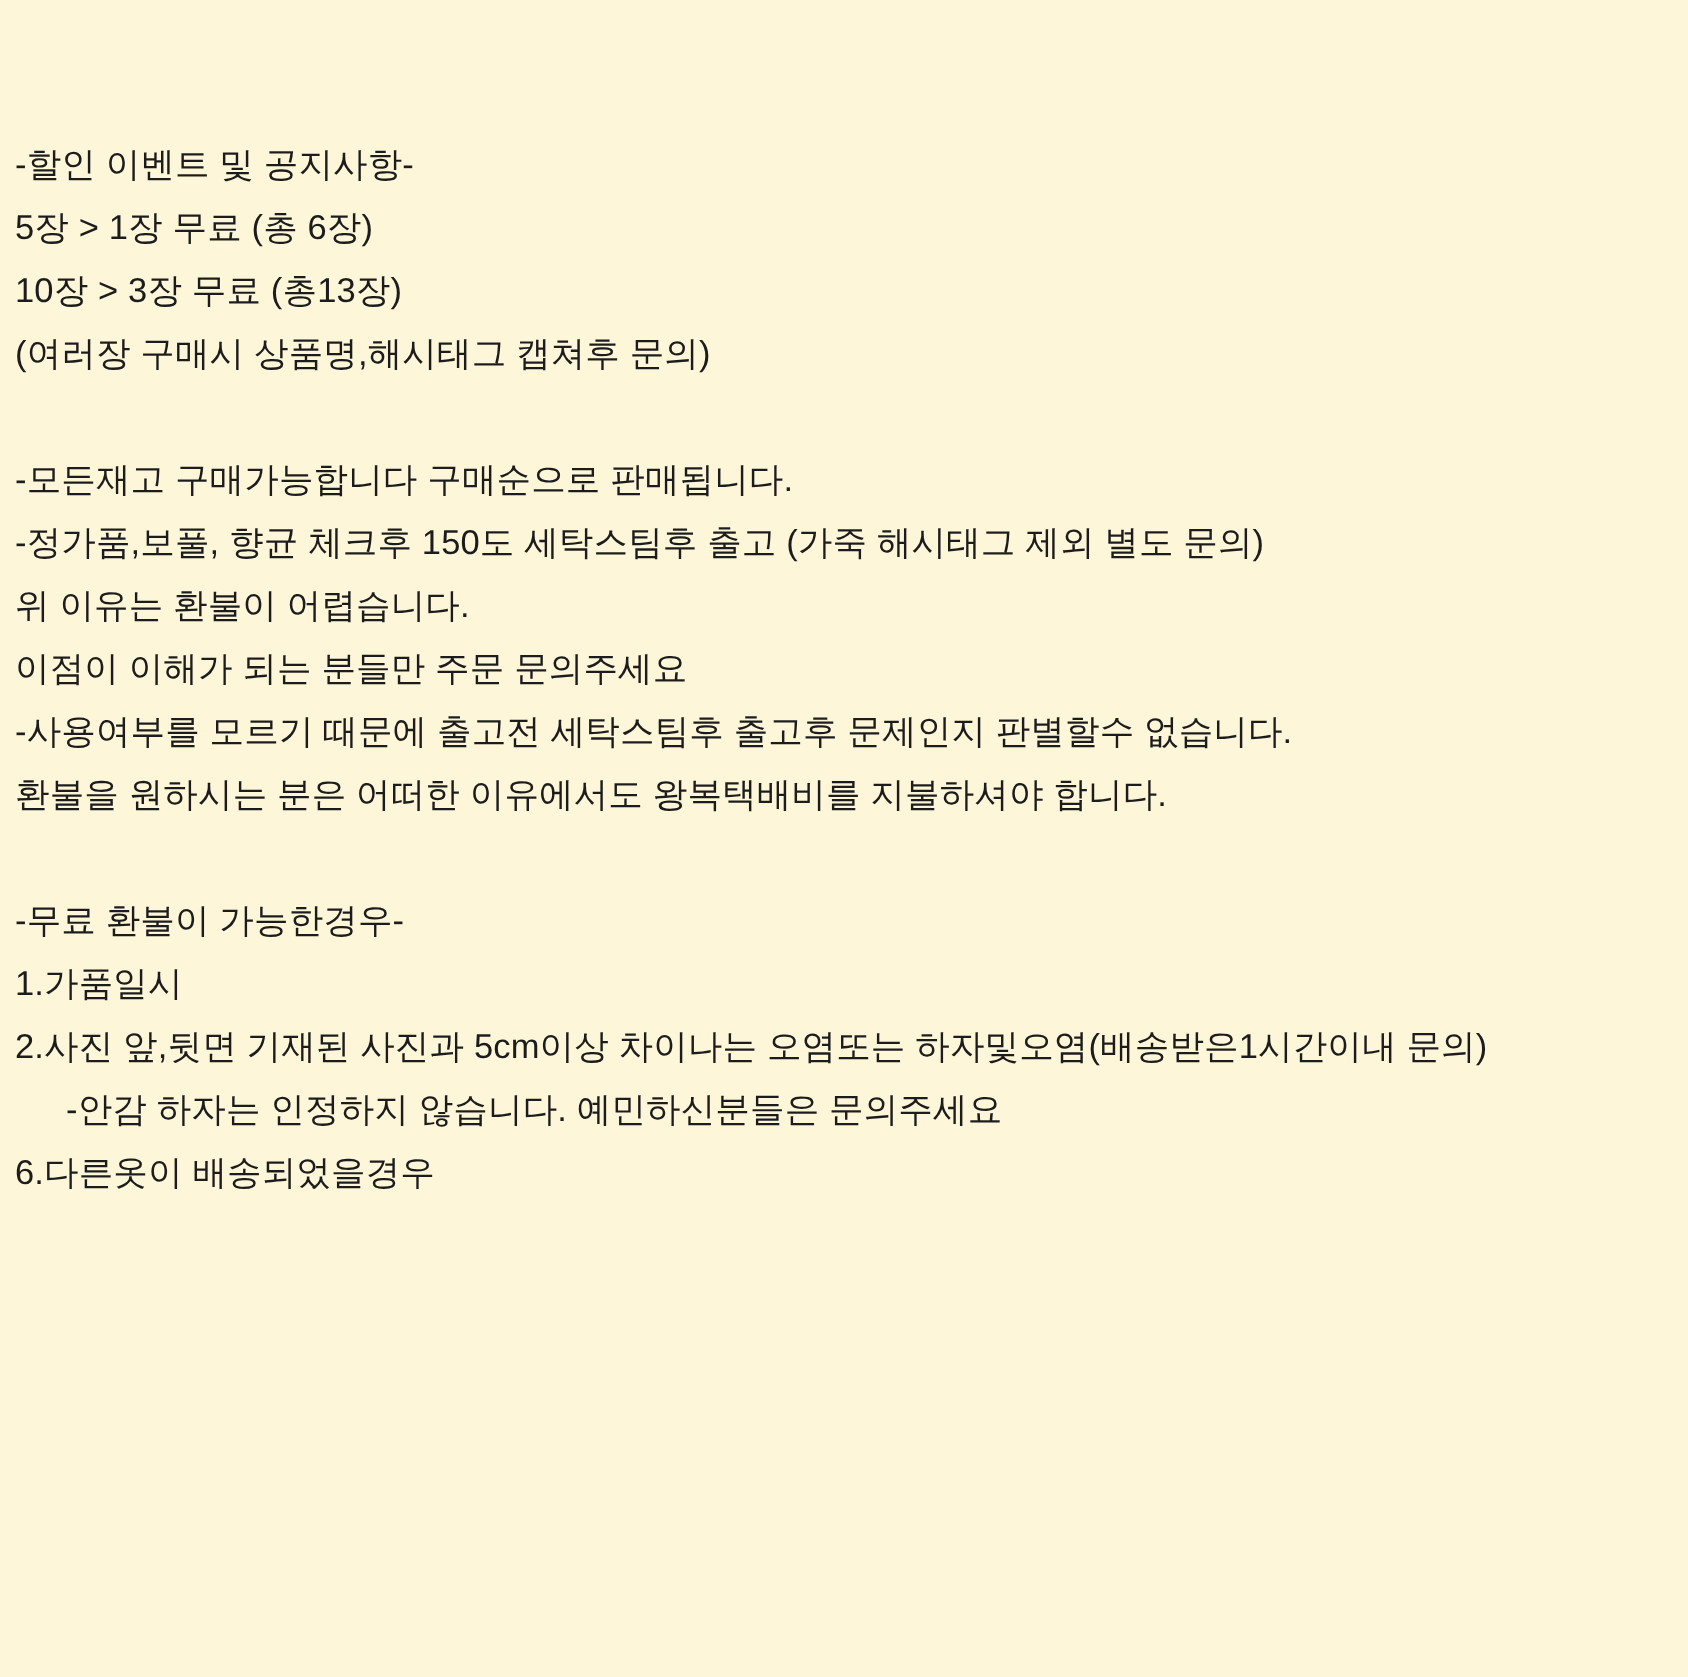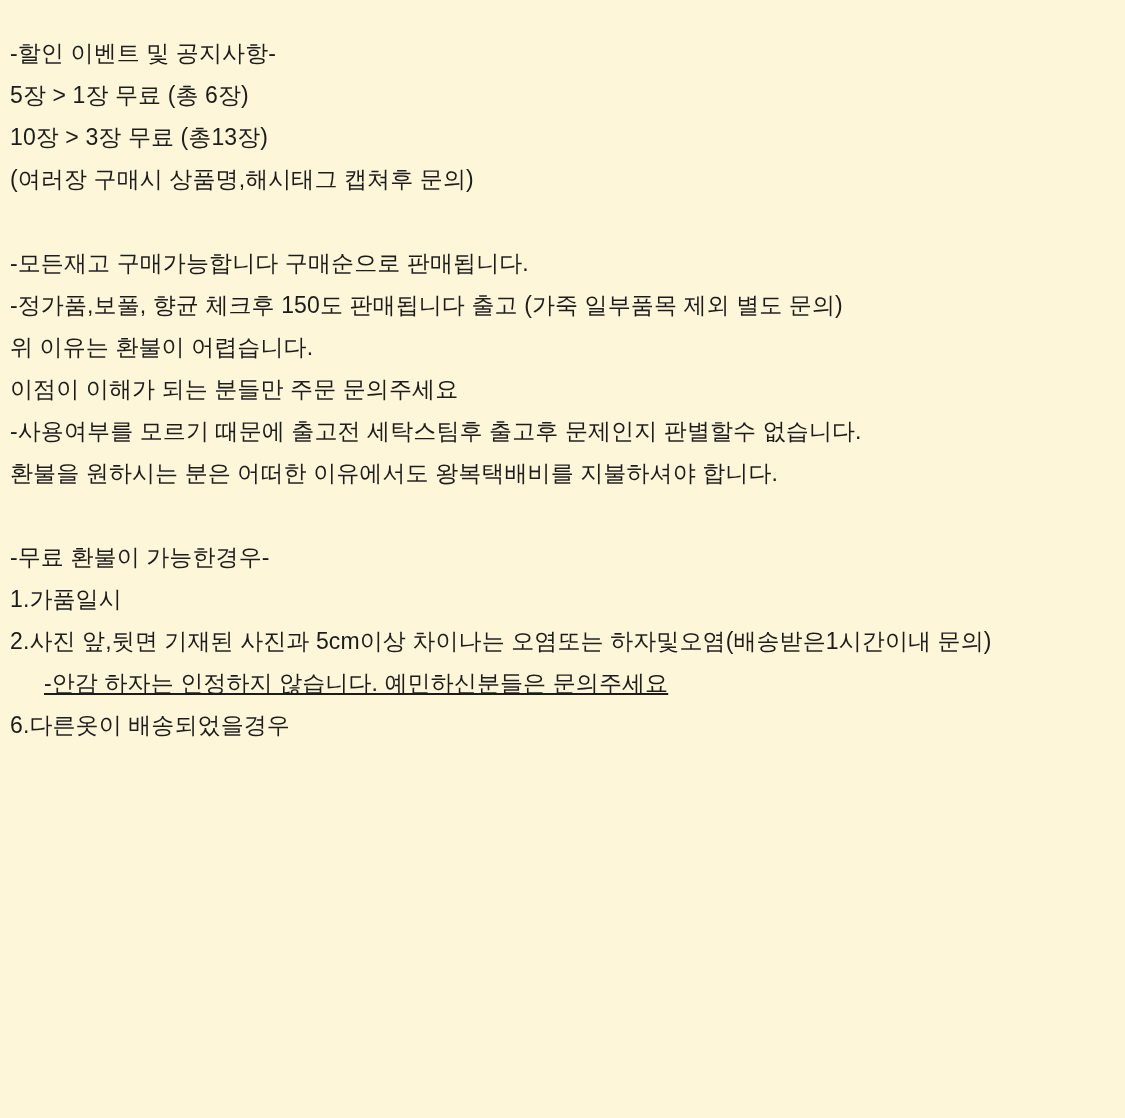--- a/index.html
+++ b/index.html
@@ -12,35 +12,34 @@
     background: #fdf6d8;
     font-family: "Liberation Sans", "DejaVu Sans", sans-serif;
     color: #1c1c1c;
     overflow: hidden;
   }
   .page {
     position: relative;
     width: 1125px;
     height: 1118px;
     box-sizing: border-box;
-    padding: 32px 0 0 10px;
+    padding: 88px 0 0 10px;
   }
   .block {
     margin: 0;
   }
   .line {
     font-size: 23px;
     line-height: 42px;
     white-space: pre;
     letter-spacing: 0.1px;
     color: #1c1c1c;
   }
   .line.indent {
     padding-left: 34px;
-    text-decoration: underline;
   }
   .spacer {
     height: 42px;
   }
 </style>
 </head>
 <body style="background: rgb(253, 246, 216);">
 
 <div class="page">
 
@@ -48,21 +47,21 @@
     <div class="line">-할인 이벤트 및 공지사항-</div>
     <div class="line">5장 &gt; 1장 무료 (총 6장)</div>
     <div class="line">10장 &gt; 3장 무료 (총13장)</div>
     <div class="line">(여러장 구매시 상품명,해시태그 캡쳐후 문의)</div>
   </div>
 
   <div class="spacer"></div>
 
   <div class="block">
     <div class="line">-모든재고 구매가능합니다 구매순으로 판매됩니다.</div>
-    <div class="line">-정가품,보풀, 향균 체크후 150도 판매됩니다 출고 (가죽 일부품목 제외 별도 문의)</div>
+    <div class="line">-정가품,보풀, 향균 체크후 150도 세탁스팀후 출고 (가죽 해시태그 제외 별도 문의)</div>
     <div class="line">위 이유는 환불이 어렵습니다.</div>
     <div class="line">이점이 이해가 되는 분들만 주문 문의주세요</div>
     <div class="line">-사용여부를 모르기 때문에 출고전 세탁스팀후 출고후 문제인지 판별할수 없습니다.</div>
     <div class="line">환불을 원하시는 분은 어떠한 이유에서도 왕복택배비를 지불하셔야 합니다.</div>
   </div>
 
   <div class="spacer"></div>
 
   <div class="block">
     <div class="line">-무료 환불이 가능한경우-</div>

